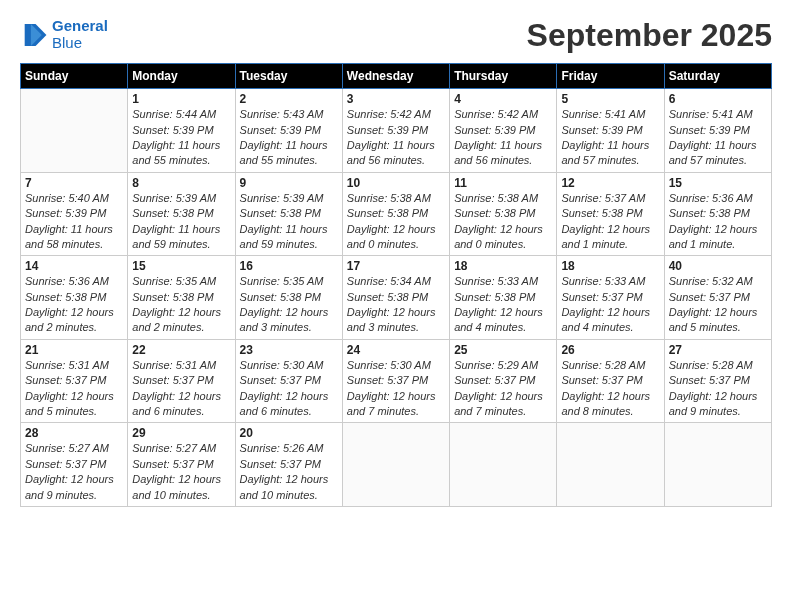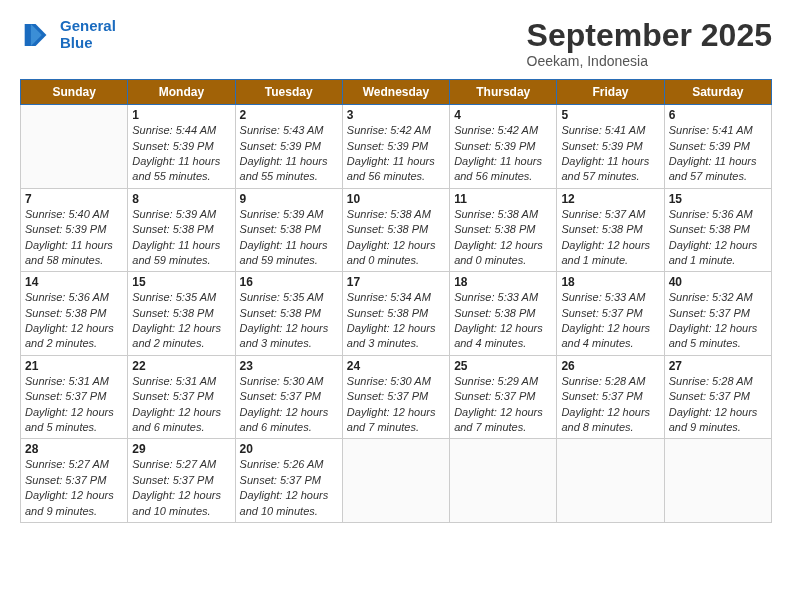--- a/index.html
+++ b/index.html
@@ -18,51 +18,51 @@
     }
     .header {
       display: flex;
       align-items: flex-start;
       justify-content: space-between;
       margin-bottom: 10px;
     }
     .logo {
       display: flex;
       align-items: center;
-      gap: 12px;
+      gap: 4px;
     }
     .logo-icon {
       width: 28px;
       height: 28px;
     }
     .title-block {
-      text-align: left;
+      text-align: right;
     }
     .month-title {
       font-size: 32px;
       font-weight: bold;
       color: #333;
       line-height: 1.1;
     }
     .subtitle {
       font-size: 14px;
       color: #555;
     }
     .calendar {
       width: 100%;
       border-collapse: collapse;
       border: 1px solid #ccc;
     }
     .calendar th {
-      background: #a16207;
+      background: #000000;
       color: #fff;
       font-size: 12px;
       font-weight: bold;
       padding: 5px 4px;
-      text-align: center;
+      text-align: left;
       border: 1px solid #2a6db5;
     }
     .calendar td {
       border: 1px solid #ccc;
       vertical-align: top;
       padding: 3px 4px;
       font-size: 9.5px;
       color: #333;
       width: calc(100% / 7);
       height: 74px;
@@ -92,26 +92,25 @@
 
 <div class="page">
   <div class="header">
     <div class="logo">
       <svg class="logo-icon" viewBox="0 0 36 36">
         <polygon points="20,4 34,18 20,32 6,32 6,4" fill="#1a6bbf"></polygon>
         <polygon points="14,4 28,18 14,32" fill="#4a9de0" opacity="0.7"></polygon>
       </svg>
       <div>
         <div style="font-size:15px;font-weight:bold;color:#1a6bbf;line-height:1.1;">General</div>
-        <div style="font-size:15px;font-weight:bold;color:#1a6bbf;line-height:1.1;">Blue</div>
+        <div style="font-size:15px;font-weight:normal;color:#1a6bbf;line-height:1.1;">Blue</div>
       </div>
     </div>
     <div class="title-block">
       <div class="month-title">September 2025</div>
-      <div class="subtitle">Oeekam, Indonesia</div>
     </div>
   </div>
 
   <table class="calendar">
     <thead>
       <tr>
         <th>Sunday</th>
         <th>Monday</th>
         <th>Tuesday</th>
         <th>Wednesday</th>

